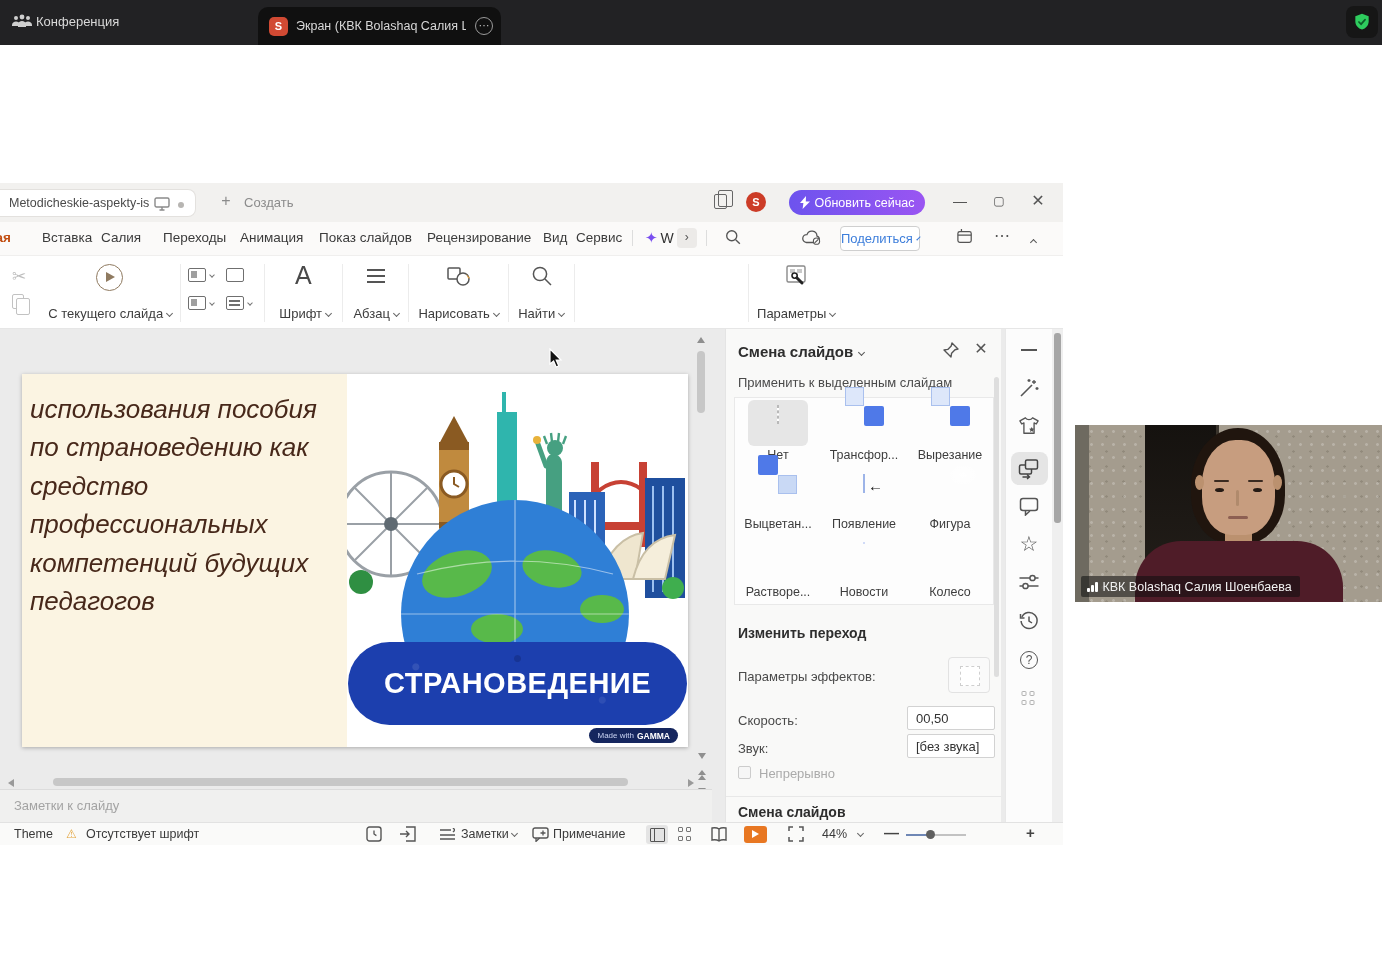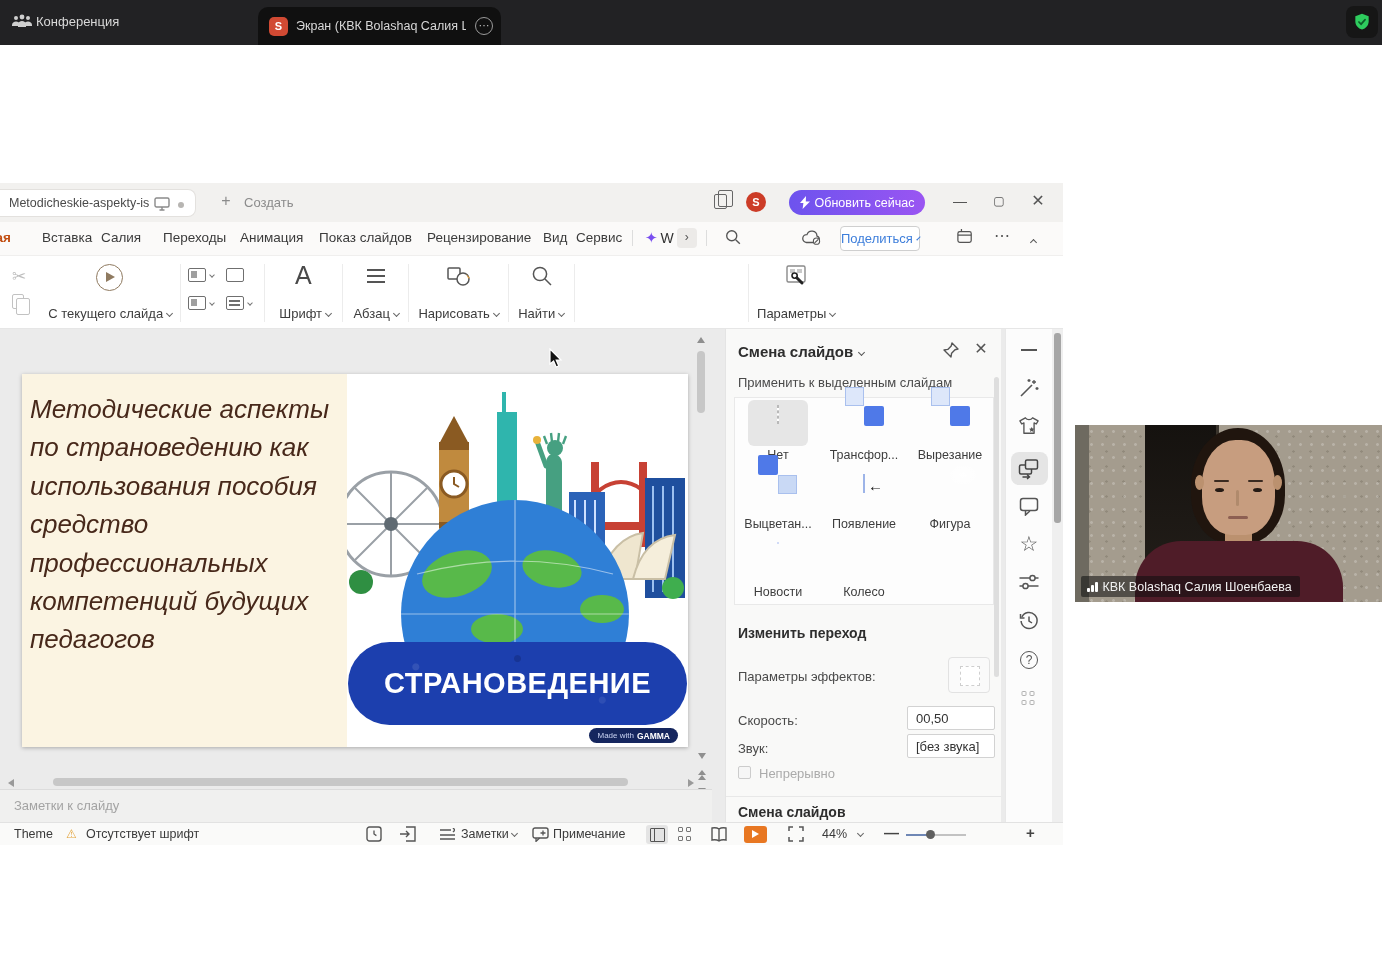--- a/index.html
+++ b/index.html
@@ -335,23 +335,22 @@
             </svg>
         </span>
         <span class="tlabel"><span>Параметры</span> <span class="cv" style="color:#666"></span></span>
       </div>
     </div>
 
     <div class="workarea">
 
       <div class="slide">
         <div class="slide-text">
-          <div>Методические аспекты</div>
+          <div>использования пособия</div>
           <div>по страноведению как</div>
-          <div>использования пособия</div>
           <div>средство</div>
           <div>профессиональных</div>
           <div>компетенций будущих</div>
           <div>педагогов</div>
         </div>
         <div class="illus">
           <svg width="341" height="270" viewBox="0 0 341 270">
 
             <circle cx="44" cy="150" r="52" fill="none" stroke="#9aa0a6" stroke-width="3"></circle>
             <g stroke="#9aa0a6" stroke-width="2">
@@ -474,20 +473,24 @@
               <span class="ticon"><span class="sq-pair"><span class="sq-back" style="left:0;top:0;background:#c9d9f5"></span><span class="sq-front" style="right:0;bottom:0"></span></span></span>
               <span class="tlab">Выцветан...</span>
             </div>
           <div class="tile">
               <span class="ticon"><span class="t-appear"></span></span>
               <span class="tlab">Появление</span>
             </div>
           <div class="tile">
               <span class="ticon"><span class="t-shape"></span></span>
               <span class="tlab">Фигура</span>
+            </div>
+          <div class="tile">
+              <span class="ticon"><span class="t-dissolve"></span></span>
+              <span class="tlab">Растворе...</span>
             </div>
           <div class="tile">
               <span class="ticon"><span class="t-news"></span></span>
               <span class="tlab">Новости</span>
             </div>
           <div class="tile">
               <span class="ticon"><span class="t-wheel"></span></span>
               <span class="tlab">Колесо</span>
             </div>
         </div>

